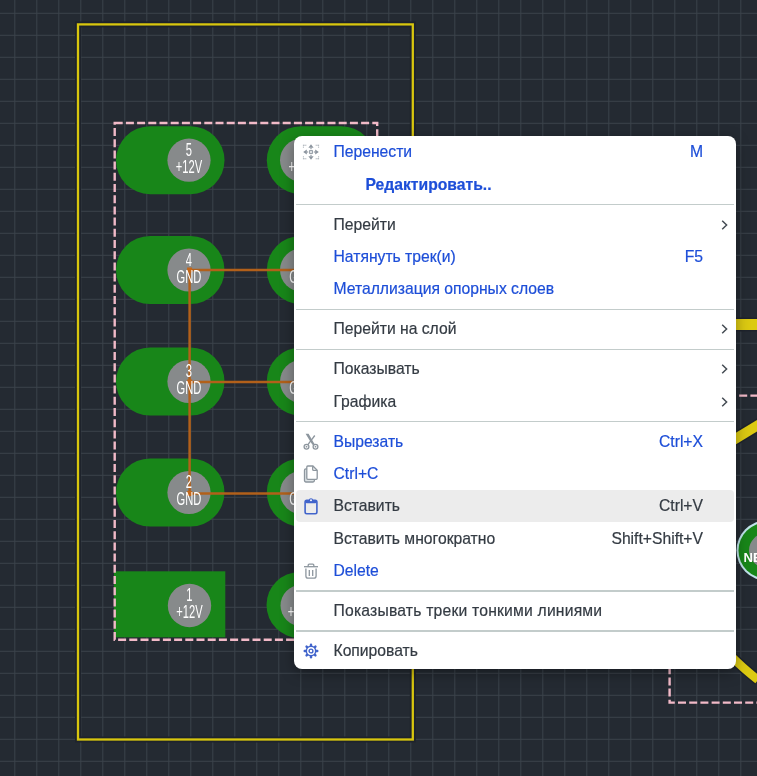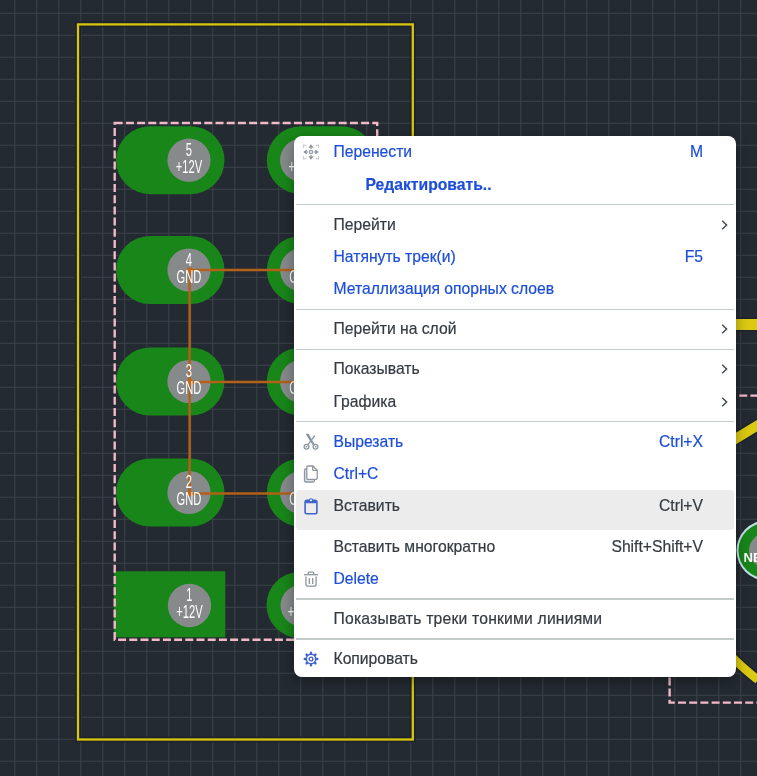--- a/index.html
+++ b/index.html
@@ -17,21 +17,21 @@
 .menu{
   position:absolute;left:293.5px;top:136.2px;width:442.5px;
   background:#ffffff;border-radius:8px;
   box-shadow:0 4px 14px rgba(0,0,0,0.35);
   font-size:15.7px;color:#343b43;padding-bottom:1.5px;-webkit-text-stroke:0.2px;
 }
 .mi{position:relative;height:32.4px;display:flex;align-items:center;padding:0 33px 0 40px;}
 .mi .lb{flex:1;white-space:nowrap;}
 .dis{color:#1d4ed8;}
 .bold{font-weight:bold;margin-left:32px;}
-.hl{background:#ececec;border-radius:4px;margin:0 2px;padding:0 31px 8px 38px;}
+.hl{background:#ececec;border-radius:4px;margin:0 2px;padding:0 31px 0 38px;}
 .sep{height:1.5px;background:#c3cccb;margin:3px 2px;}
 .ic{position:absolute;left:8px;top:7.2px;width:18px;height:18px;}
 .hl .ic{left:6px;}
 .arr{position:absolute;right:6px;top:10.2px;}
 .sc{white-space:nowrap;}
 </style>
 </head>
 <body>
 <svg id="pcb" width="757" height="776" viewBox="0 0 757 776">
 

